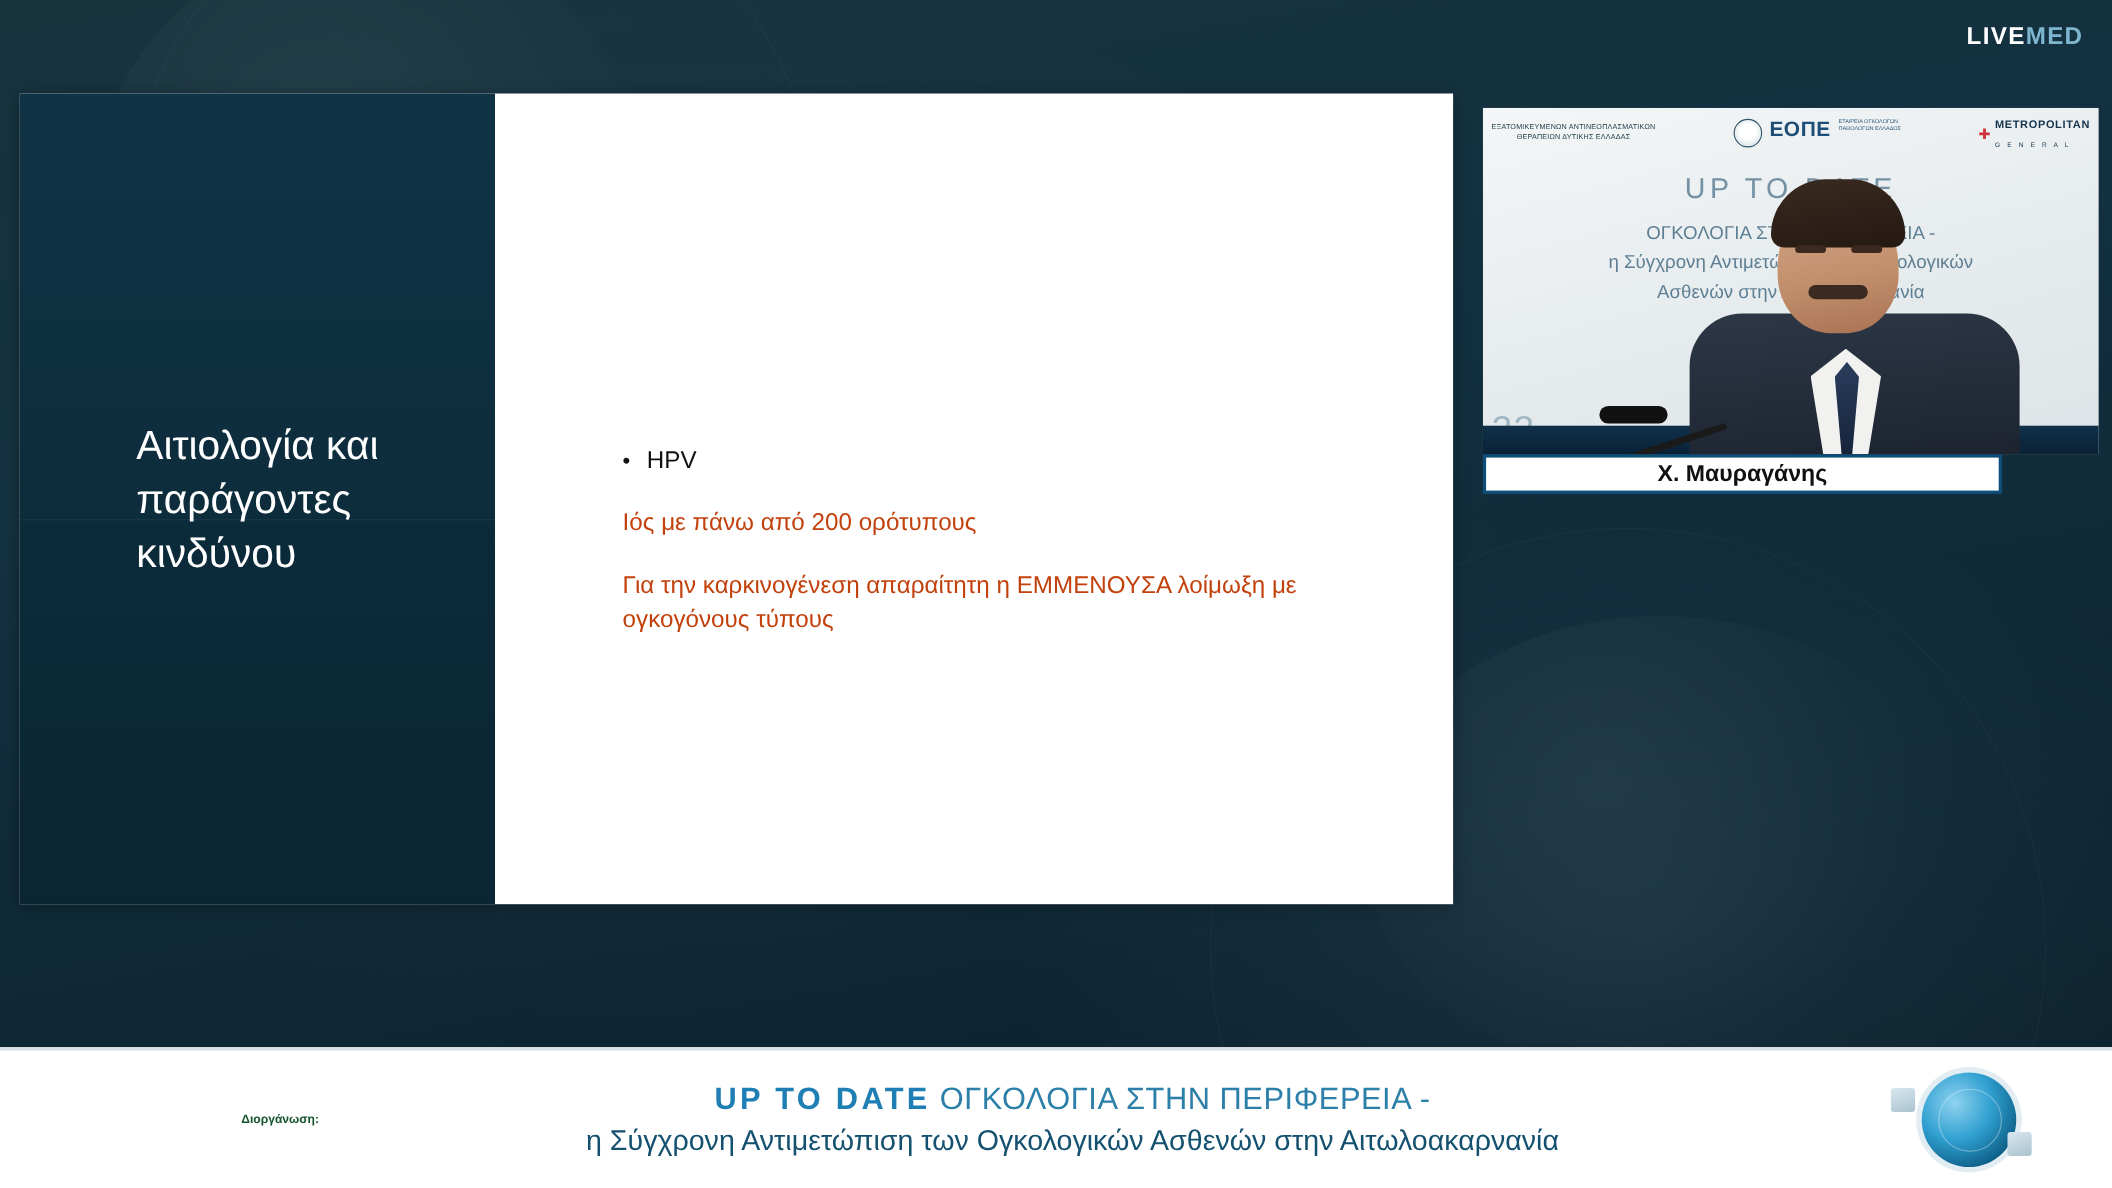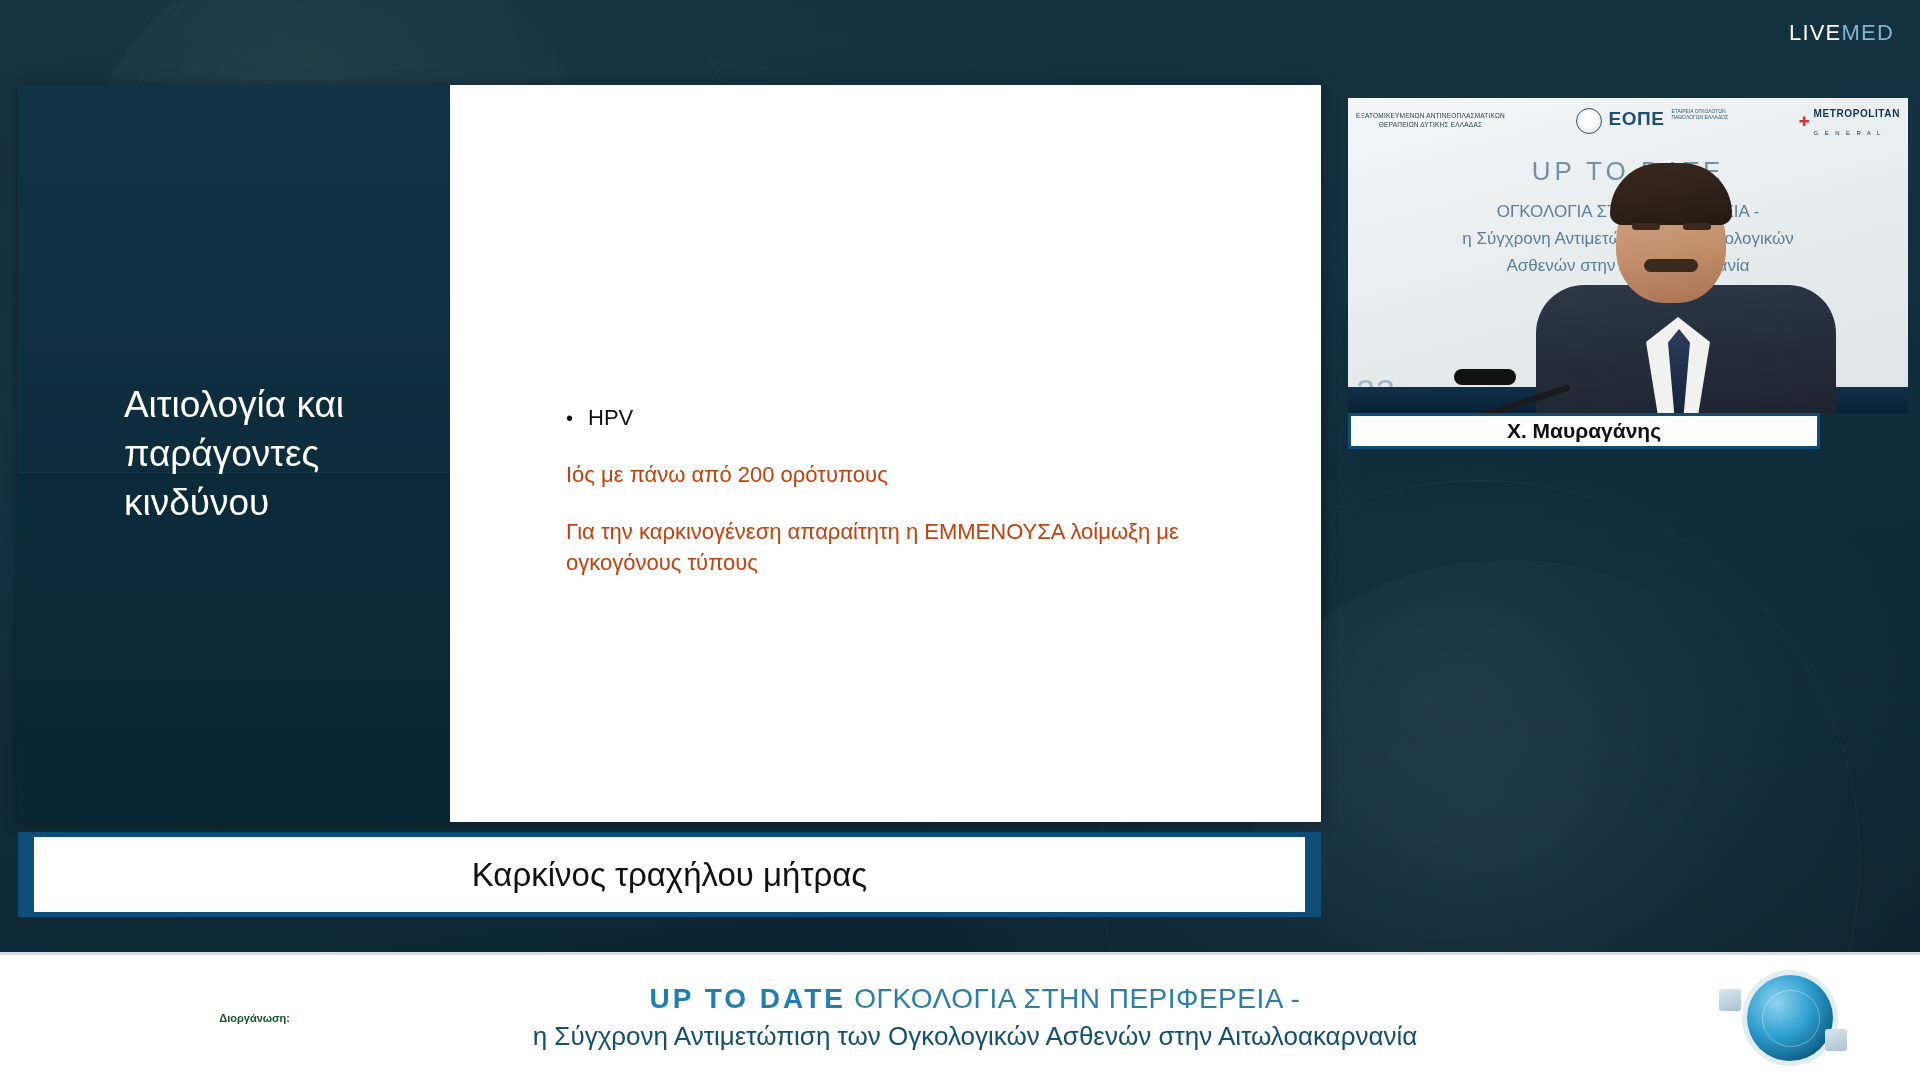--- a/index.html
+++ b/index.html
@@ -25,21 +25,21 @@
   }
   .bg-blob {
     position: absolute; border-radius: 50%;
     background: radial-gradient(circle at 40% 35%, rgba(255,255,255,0.05), rgba(255,255,255,0) 70%);
     pointer-events: none;
   }
 
   
   .brand {
     position: absolute; top: 20px; right: 26px;
-    font-size: 22px; font-weight: normal; letter-spacing: 1.2px;
+    font-size: 22px; font-weight: bold; letter-spacing: 1.2px;
     color: #e9f1f5;
   }
   .brand .live { color: #ffffff; }
   .brand .med { color: #7fb6cf; }
 
   
   .slide {
     position: absolute;
     left: 18px; top: 85px;
     width: 1303px; height: 737px;
@@ -291,25 +291,20 @@
     <div class="slide-body">
       <div class="bullet-row">
         <span class="bullet-dot">•</span>
         <span><span>HPV</span></span>
       </div>
       <div class="para">Ιός με πάνω από 200 ορότυπους</div>
       <div class="para">Για την καρκινογένεση απαραίτητη η ΕΜΜΕΝΟΥΣΑ λοίμωξη με ογκογόνους τύπους</div>
     </div>
   </div>
 
-  <div class="caption-bar">
-    <div class="caption-inner">
-      <div class="caption-text">Καρκίνος τραχήλου μήτρας</div>
-    </div>
-  </div>
 
   <div class="speaker">
     <div class="spk-slide">
       <div class="spk-logos">
         <div class="spk-logo-left">ΕΞΑΤΟΜΙΚΕΥΜΕΝΩΝ ΑΝΤΙΝΕΟΠΛΑΣΜΑΤΙΚΩΝ
 ΘΕΡΑΠΕΙΩΝ ΔΥΤΙΚΗΣ ΕΛΛΑΔΑΣ</div>
         <div class="spk-logo-mid">
           <div class="spk-seal"></div>
           <div class="spk-eope">ΕΟΠΕ</div>
           <div class="spk-eope-sub">ΕΤΑΙΡΕΙΑ ΟΓΚΟΛΟΓΩΝ

